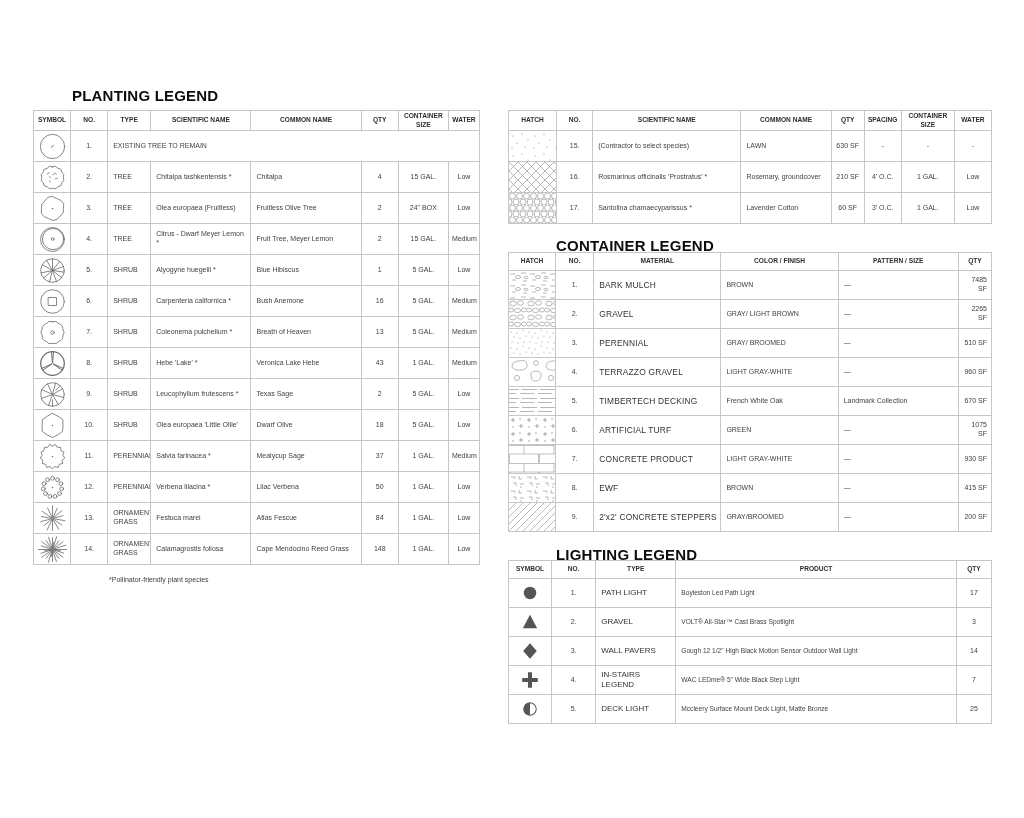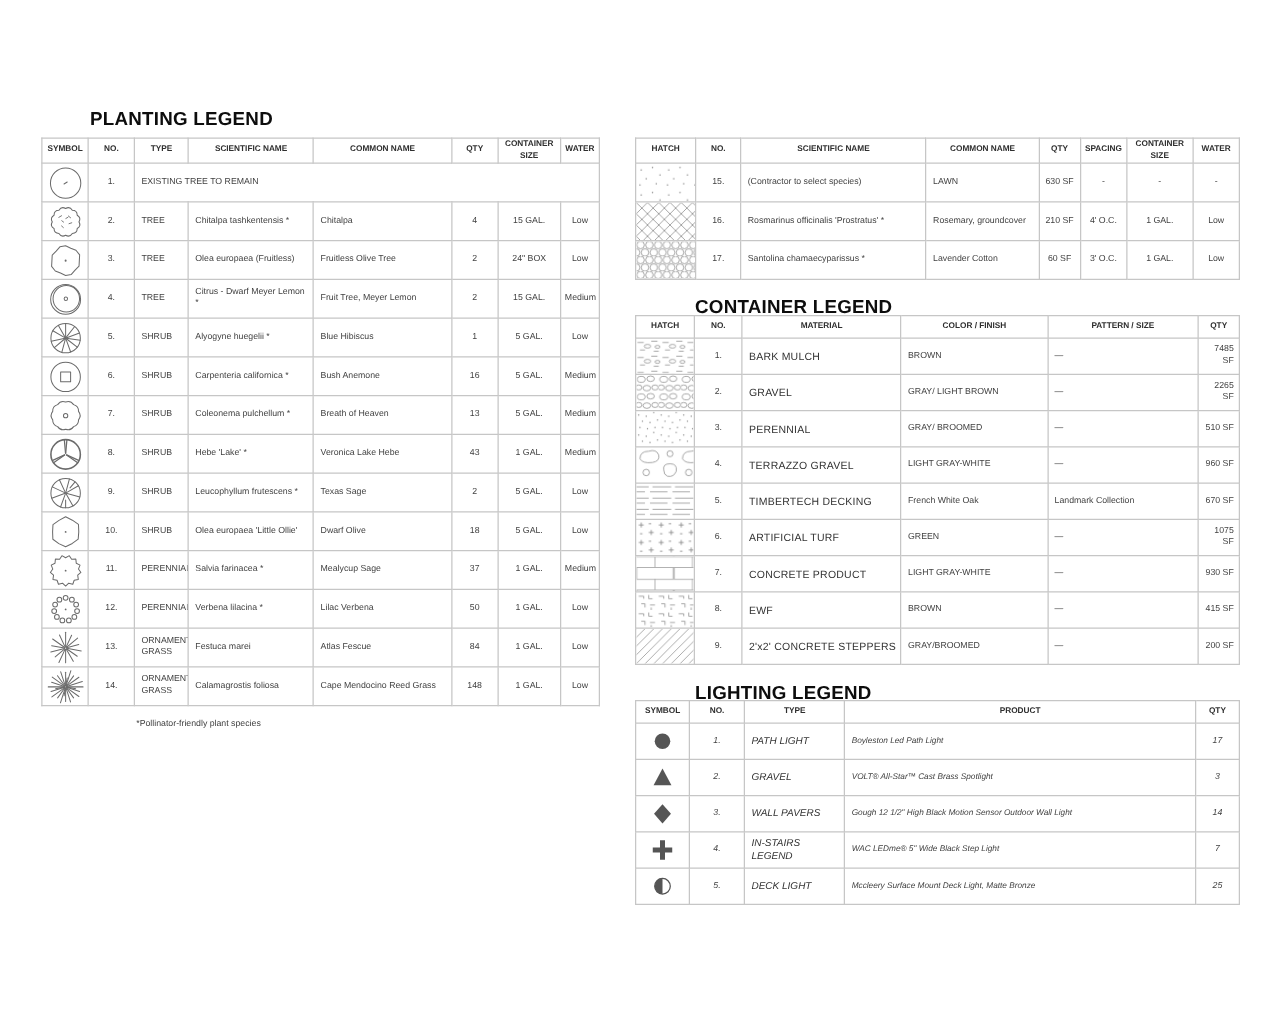--- a/index.html
+++ b/index.html
@@ -20,21 +20,21 @@
   #lighting-table{position:absolute;top:472px;left:0;width:484px;}
 
   table.lt{border-collapse:collapse;table-layout:fixed;width:100%;background:#fff;}
   .lt th,.lt td{border:1px solid #c6c6c6;overflow:hidden;vertical-align:middle;}
   .lt th{font-size:6.6px;font-weight:bold;color:#2e2e2e;text-align:center;padding:1px 2px;line-height:1.3;}
   .lt td{font-size:7px;color:#424242;padding:1px 3px;line-height:1.25;}
   .t-planting thead tr,.t-gc thead tr,.t-mat thead tr,.t-light thead tr{height:18px;}
   .t-planting tbody tr{height:31px;}
   .t-gc tbody tr{height:31px;}
   .t-mat tbody tr{height:29px;}
-  .t-light tbody tr{height:29px;font-style:italic;}
+  .t-light tbody tr{height:29px;}
   td.c{text-align:center;}
   td.l{text-align:left;padding-left:5px;}
   td.r{text-align:right;padding-right:4px;}
   td.sym{text-align:center;padding:0;}
   td.sym svg{vertical-align:middle;}
   td.hatch{padding:0;}
   .hsvg{display:block;width:100%;}
   .t-gc .hsvg{height:30px;}
   .t-mat .hsvg{height:28px;}
   td.mat{font-size:8.4px;color:#333;letter-spacing:0.2px;}

